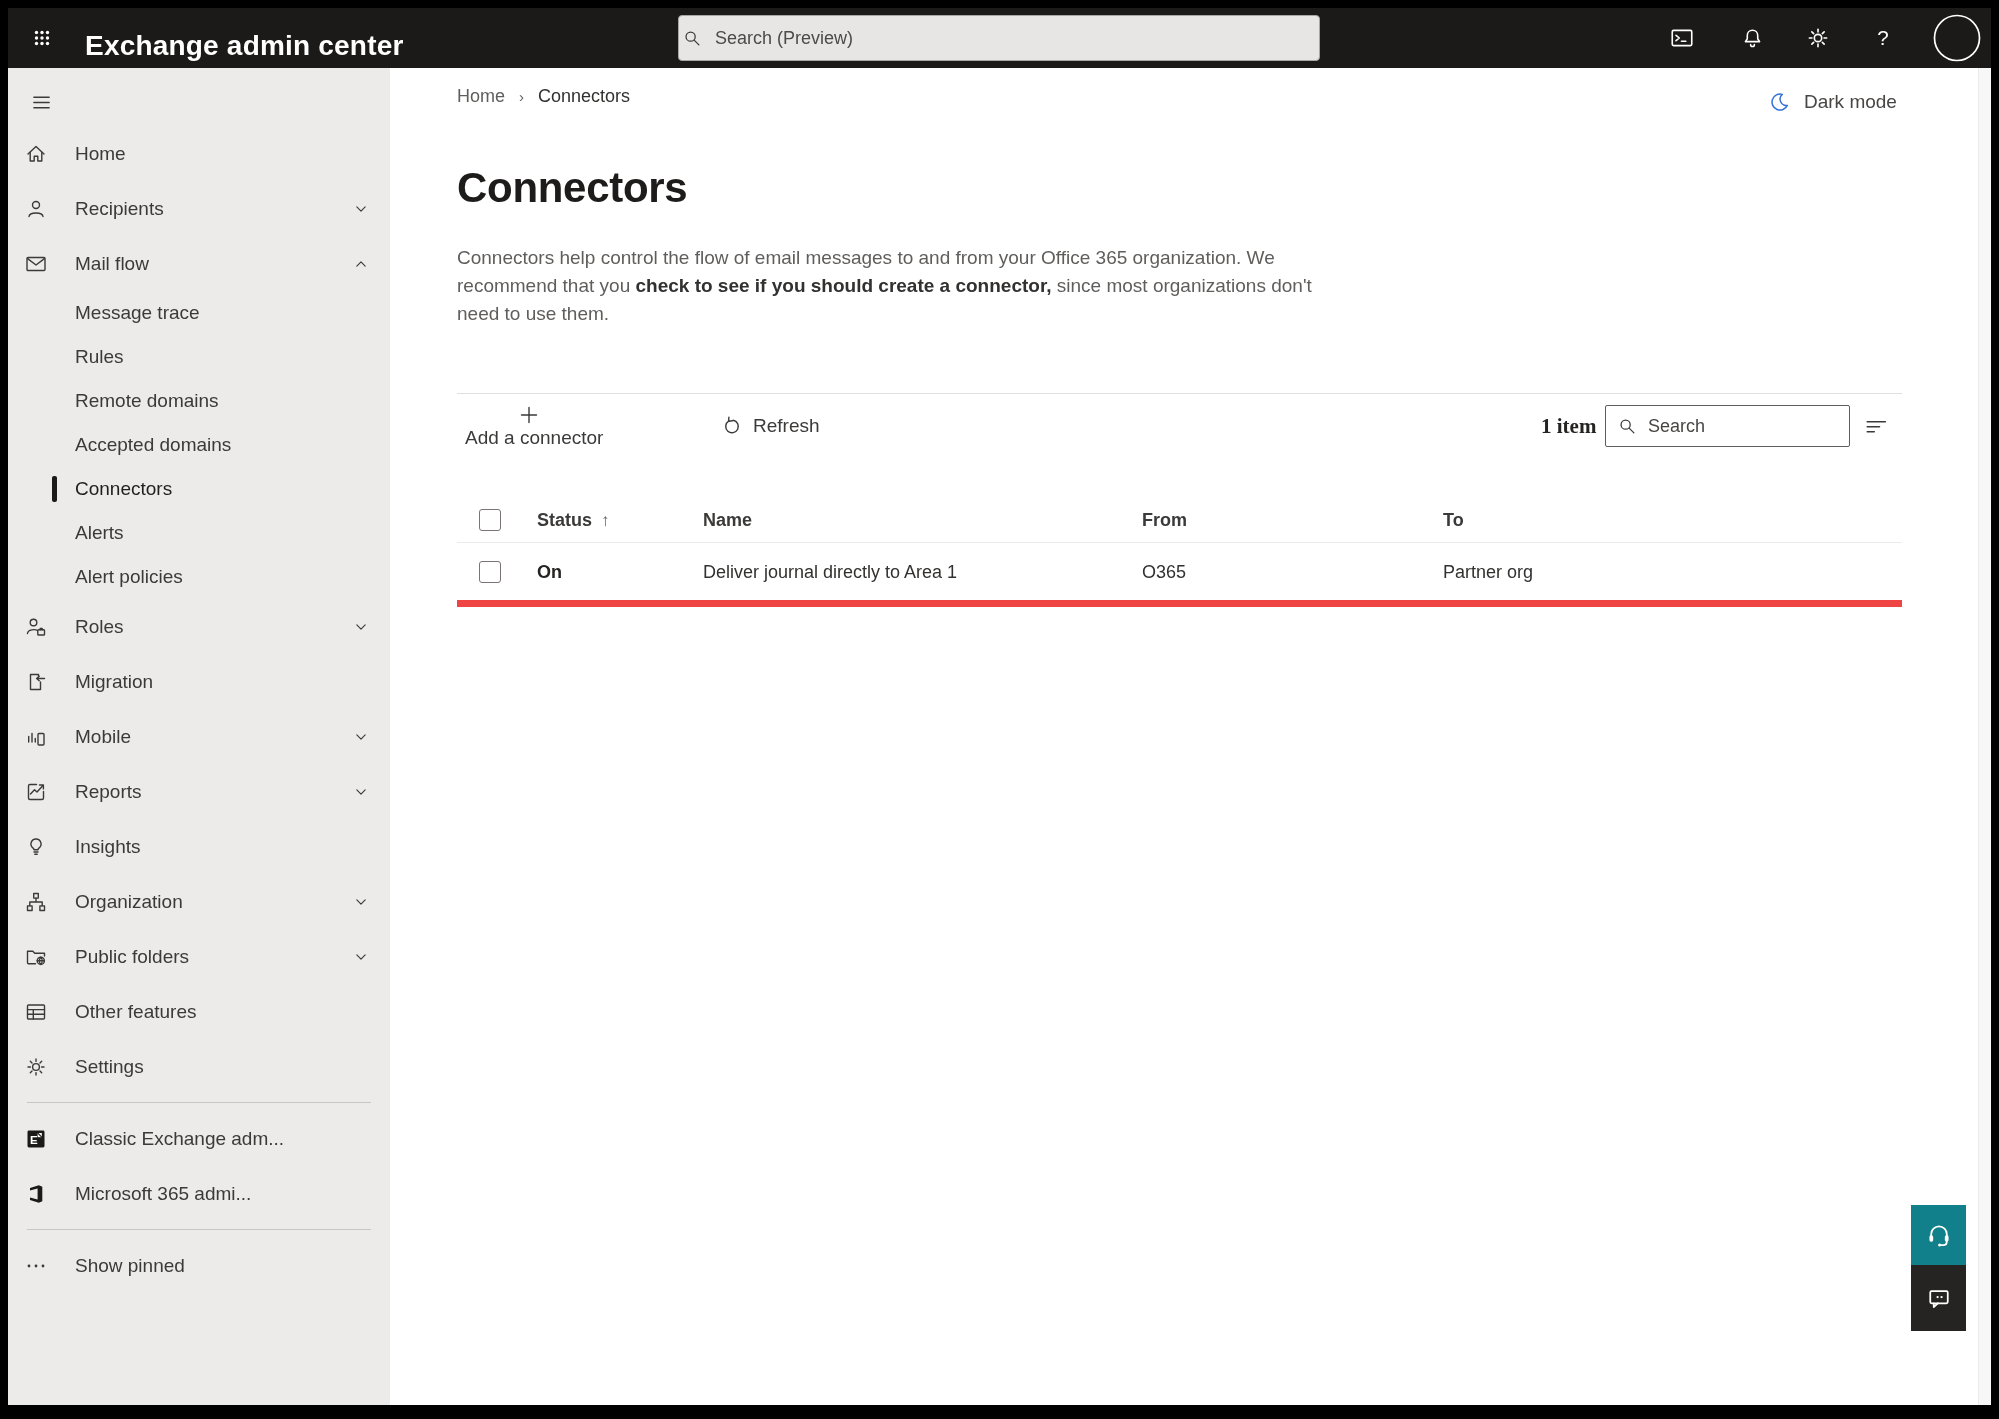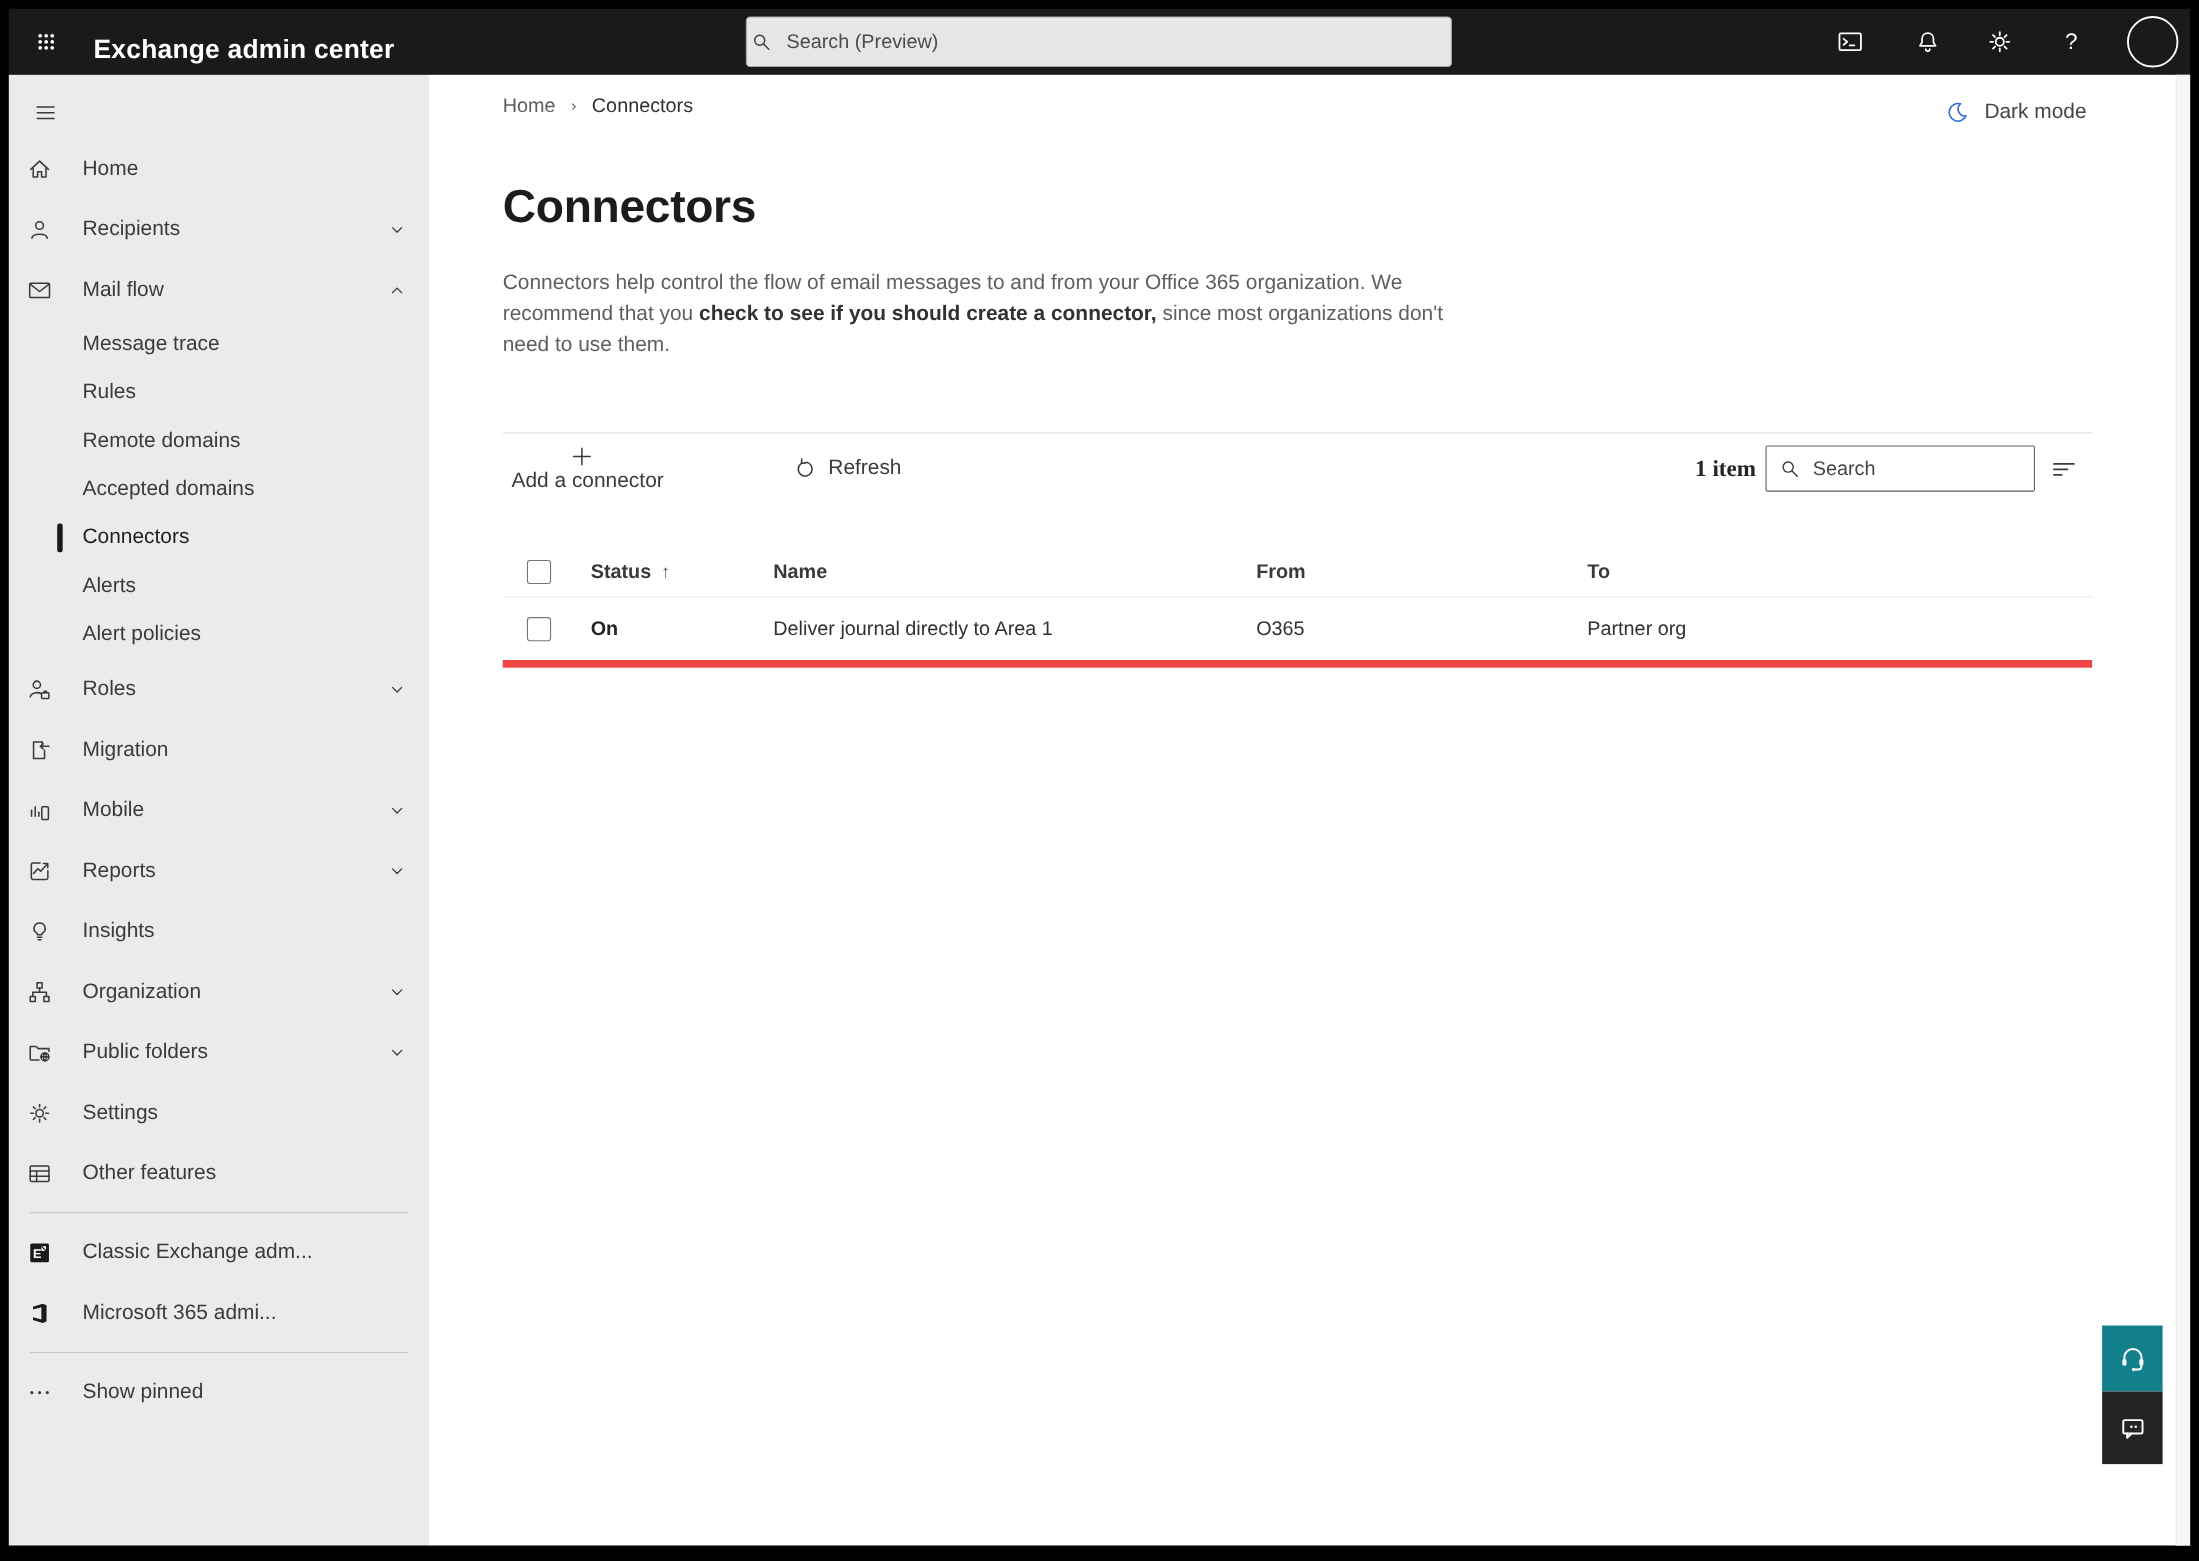--- a/index.html
+++ b/index.html
@@ -4,21 +4,21 @@
 <style>
   html,body{margin:0;padding:0;background:#000;}
   *{box-sizing:border-box;}
   body{font-family:"Liberation Sans","DejaVu Sans",sans-serif;-webkit-font-smoothing:antialiased;}
   #stage{position:relative;width:1999px;height:1419px;background:#000;overflow:hidden;}
 
   
   #topbar{position:absolute;left:8px;top:8px;width:1983px;height:60px;background:#1b1a19;}
   .tb-btn{position:absolute;top:8px;width:44px;height:44px;display:flex;align-items:center;justify-content:center;cursor:pointer;}
   #waffle-btn{left:12px;}
-  #tb-title{position:absolute;left:77px;top:0;height:76px;display:flex;align-items:center;color:#fff;font-size:24px;font-weight:600;letter-spacing:.2px;}
+  #tb-title{position:absolute;left:77px;top:0;height:76px;display:flex;align-items:center;color:#fff;font-size:28px;font-weight:600;letter-spacing:.2px;}
   #tb-search{position:absolute;left:670px;top:7px;width:642px;height:46px;background:#e8e6e4;border:1px solid #a8a6a4;border-radius:4px;display:flex;align-items:center;padding:0 2px;}
   #tb-search .ph{color:#4d4b49;font-size:18px;margin-left:12px;}
   .tb-ic{color:#fff;}
 
   
   #sidebar{position:absolute;left:8px;top:68px;width:382px;height:1337px;background:#edebe9;overflow:hidden;}
   #hamburger{position:absolute;left:11px;top:12px;width:44px;height:44px;display:flex;align-items:center;justify-content:center;cursor:pointer;}
   #nav{position:absolute;left:0;top:58px;width:100%;}
   .nav-item{position:relative;width:100%;display:flex;align-items:center;cursor:pointer;color:#3b3a39;font-size:19px;}
   .nav-item.top{height:55px;}
@@ -315,41 +315,41 @@
           <span class="lbl">Public folders</span>
           <span class="chev">
             <svg width="20" height="20" viewBox="0 0 24 24">
               <path d="M7 9.5 L12 14.5 L17 9.5" fill="none" stroke="#3b3a39" stroke-width="1.4" stroke-linecap="round" stroke-linejoin="round"></path>
             </svg>
           </span>
         </div>
         <div class="nav-item top">
           <span class="ic">
             <svg width="24" height="24" viewBox="0 0 24 24">
+              <rect x="3.5" y="5" width="17" height="14" rx="1" fill="none" stroke="#3b3a39" stroke-width="1.4" stroke-linecap="round" stroke-linejoin="round"></rect>
+              <path d="M3.5 9.6 H20.5 M3.5 14.3 H20.5 M9.3 9.6 V19" fill="none" stroke="#3b3a39" stroke-width="1.4" stroke-linecap="round" stroke-linejoin="round"></path>
+            </svg>
+          </span>
+          <span class="lbl">Other features</span>
+        </div>
+        <div class="nav-item top">
+          <span class="ic">
+            <svg width="24" height="24" viewBox="0 0 24 24">
               <circle cx="12" cy="12" r="3.4" fill="none" stroke="#3b3a39" stroke-width="1.4" stroke-linecap="round" stroke-linejoin="round"></circle>
               <path d="M17.6 12.0 L20.0 12.0" fill="none" stroke="#3b3a39" stroke-width="1.4" stroke-linecap="round" stroke-linejoin="round"></path>
               <path d="M16.0 16.0 L17.7 17.7" fill="none" stroke="#3b3a39" stroke-width="1.4" stroke-linecap="round" stroke-linejoin="round"></path>
               <path d="M12.0 17.6 L12.0 20.0" fill="none" stroke="#3b3a39" stroke-width="1.4" stroke-linecap="round" stroke-linejoin="round"></path>
               <path d="M8.0 16.0 L6.3 17.7" fill="none" stroke="#3b3a39" stroke-width="1.4" stroke-linecap="round" stroke-linejoin="round"></path>
               <path d="M6.4 12.0 L4.0 12.0" fill="none" stroke="#3b3a39" stroke-width="1.4" stroke-linecap="round" stroke-linejoin="round"></path>
               <path d="M8.0 8.0 L6.3 6.3" fill="none" stroke="#3b3a39" stroke-width="1.4" stroke-linecap="round" stroke-linejoin="round"></path>
               <path d="M12.0 6.4 L12.0 4.0" fill="none" stroke="#3b3a39" stroke-width="1.4" stroke-linecap="round" stroke-linejoin="round"></path>
               <path d="M16.0 8.0 L17.7 6.3" fill="none" stroke="#3b3a39" stroke-width="1.4" stroke-linecap="round" stroke-linejoin="round"></path>
             </svg>
           </span>
           <span class="lbl">Settings</span>
-        </div>
-        <div class="nav-item top">
-          <span class="ic">
-            <svg width="24" height="24" viewBox="0 0 24 24">
-              <rect x="3.5" y="5" width="17" height="14" rx="1" fill="none" stroke="#3b3a39" stroke-width="1.4" stroke-linecap="round" stroke-linejoin="round"></rect>
-              <path d="M3.5 9.6 H20.5 M3.5 14.3 H20.5 M9.3 9.6 V19" fill="none" stroke="#3b3a39" stroke-width="1.4" stroke-linecap="round" stroke-linejoin="round"></path>
-            </svg>
-          </span>
-          <span class="lbl">Other features</span>
         </div>
         <div class="nav-div"></div>
         <div class="nav-item top">
           <span class="ic">
             <svg width="24" height="24" viewBox="0 0 24 24">
               <rect x="3.5" y="3.5" width="17" height="17" rx="1.4" fill="#1b1a19"></rect>
               <text x="6" y="16.8" font-size="11.5" font-weight="bold" fill="#fff" font-family="Liberation Sans">E</text>
               <rect x="13.6" y="6" width="4.2" height="4.2" fill="#fff"></rect>
               <path d="M13.6 6 L17.8 10.2" stroke="#1b1a19" stroke-width="1.1"></path>
             </svg>

